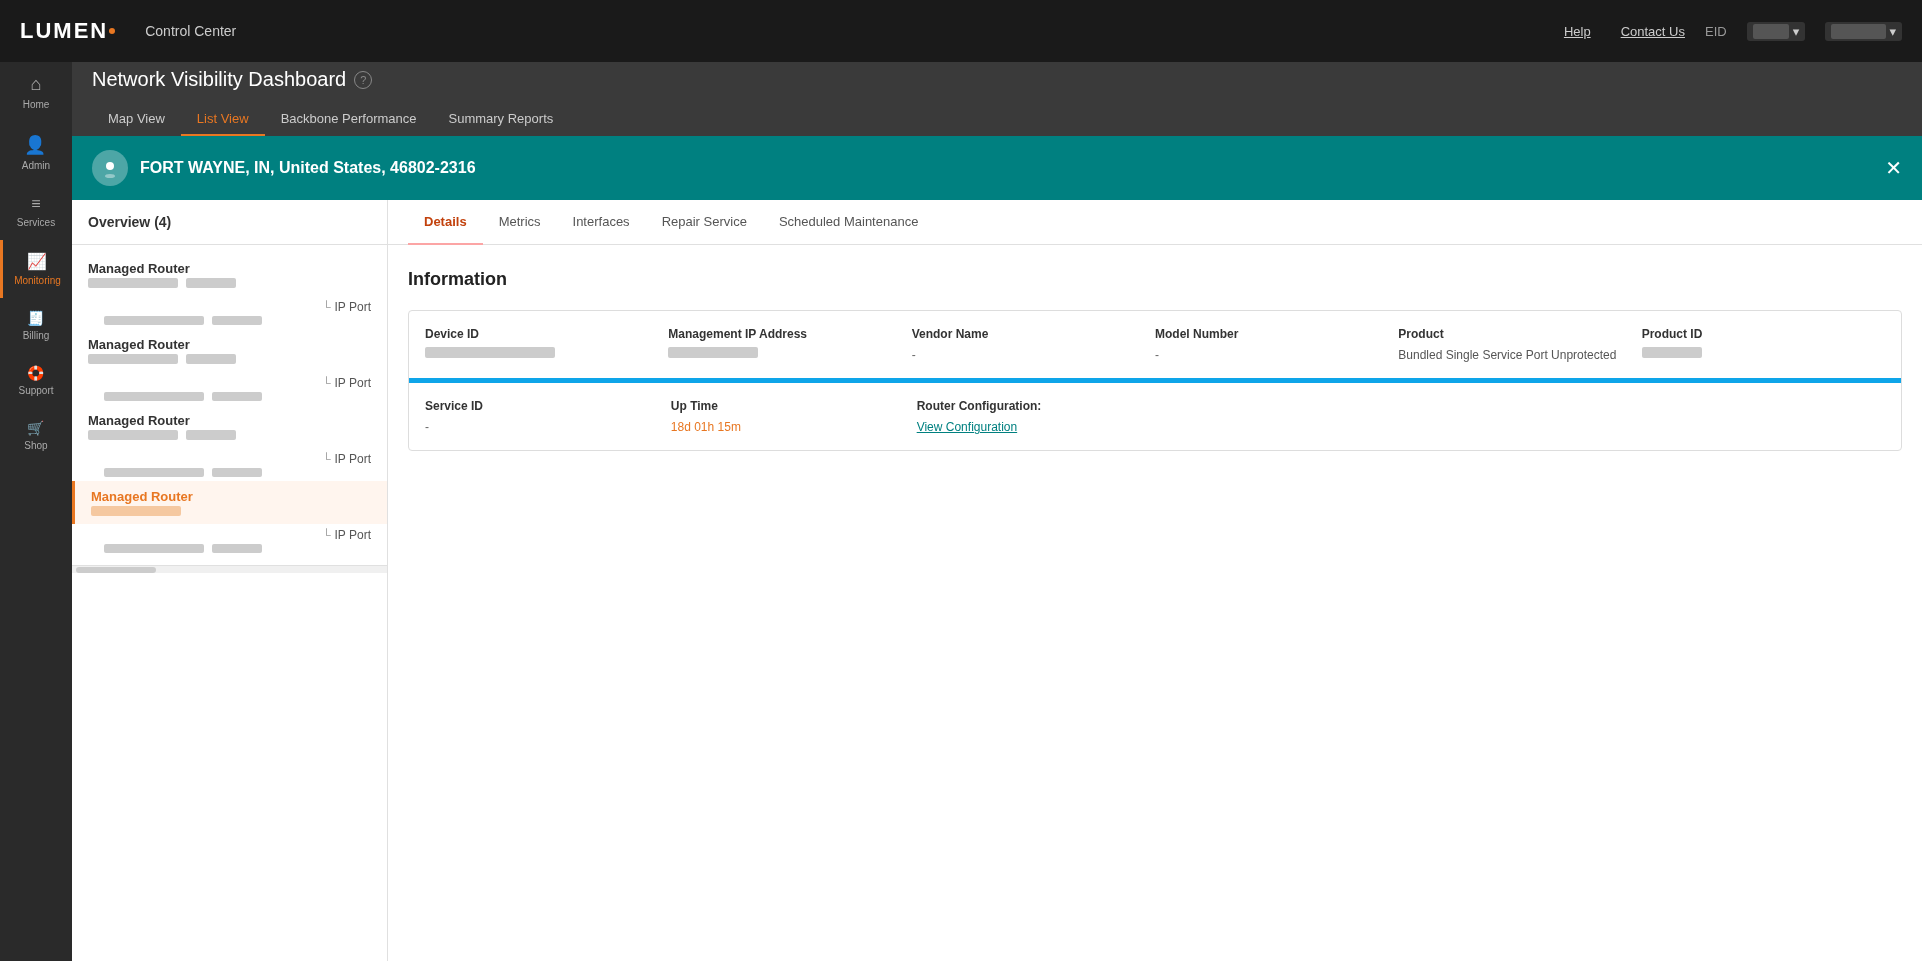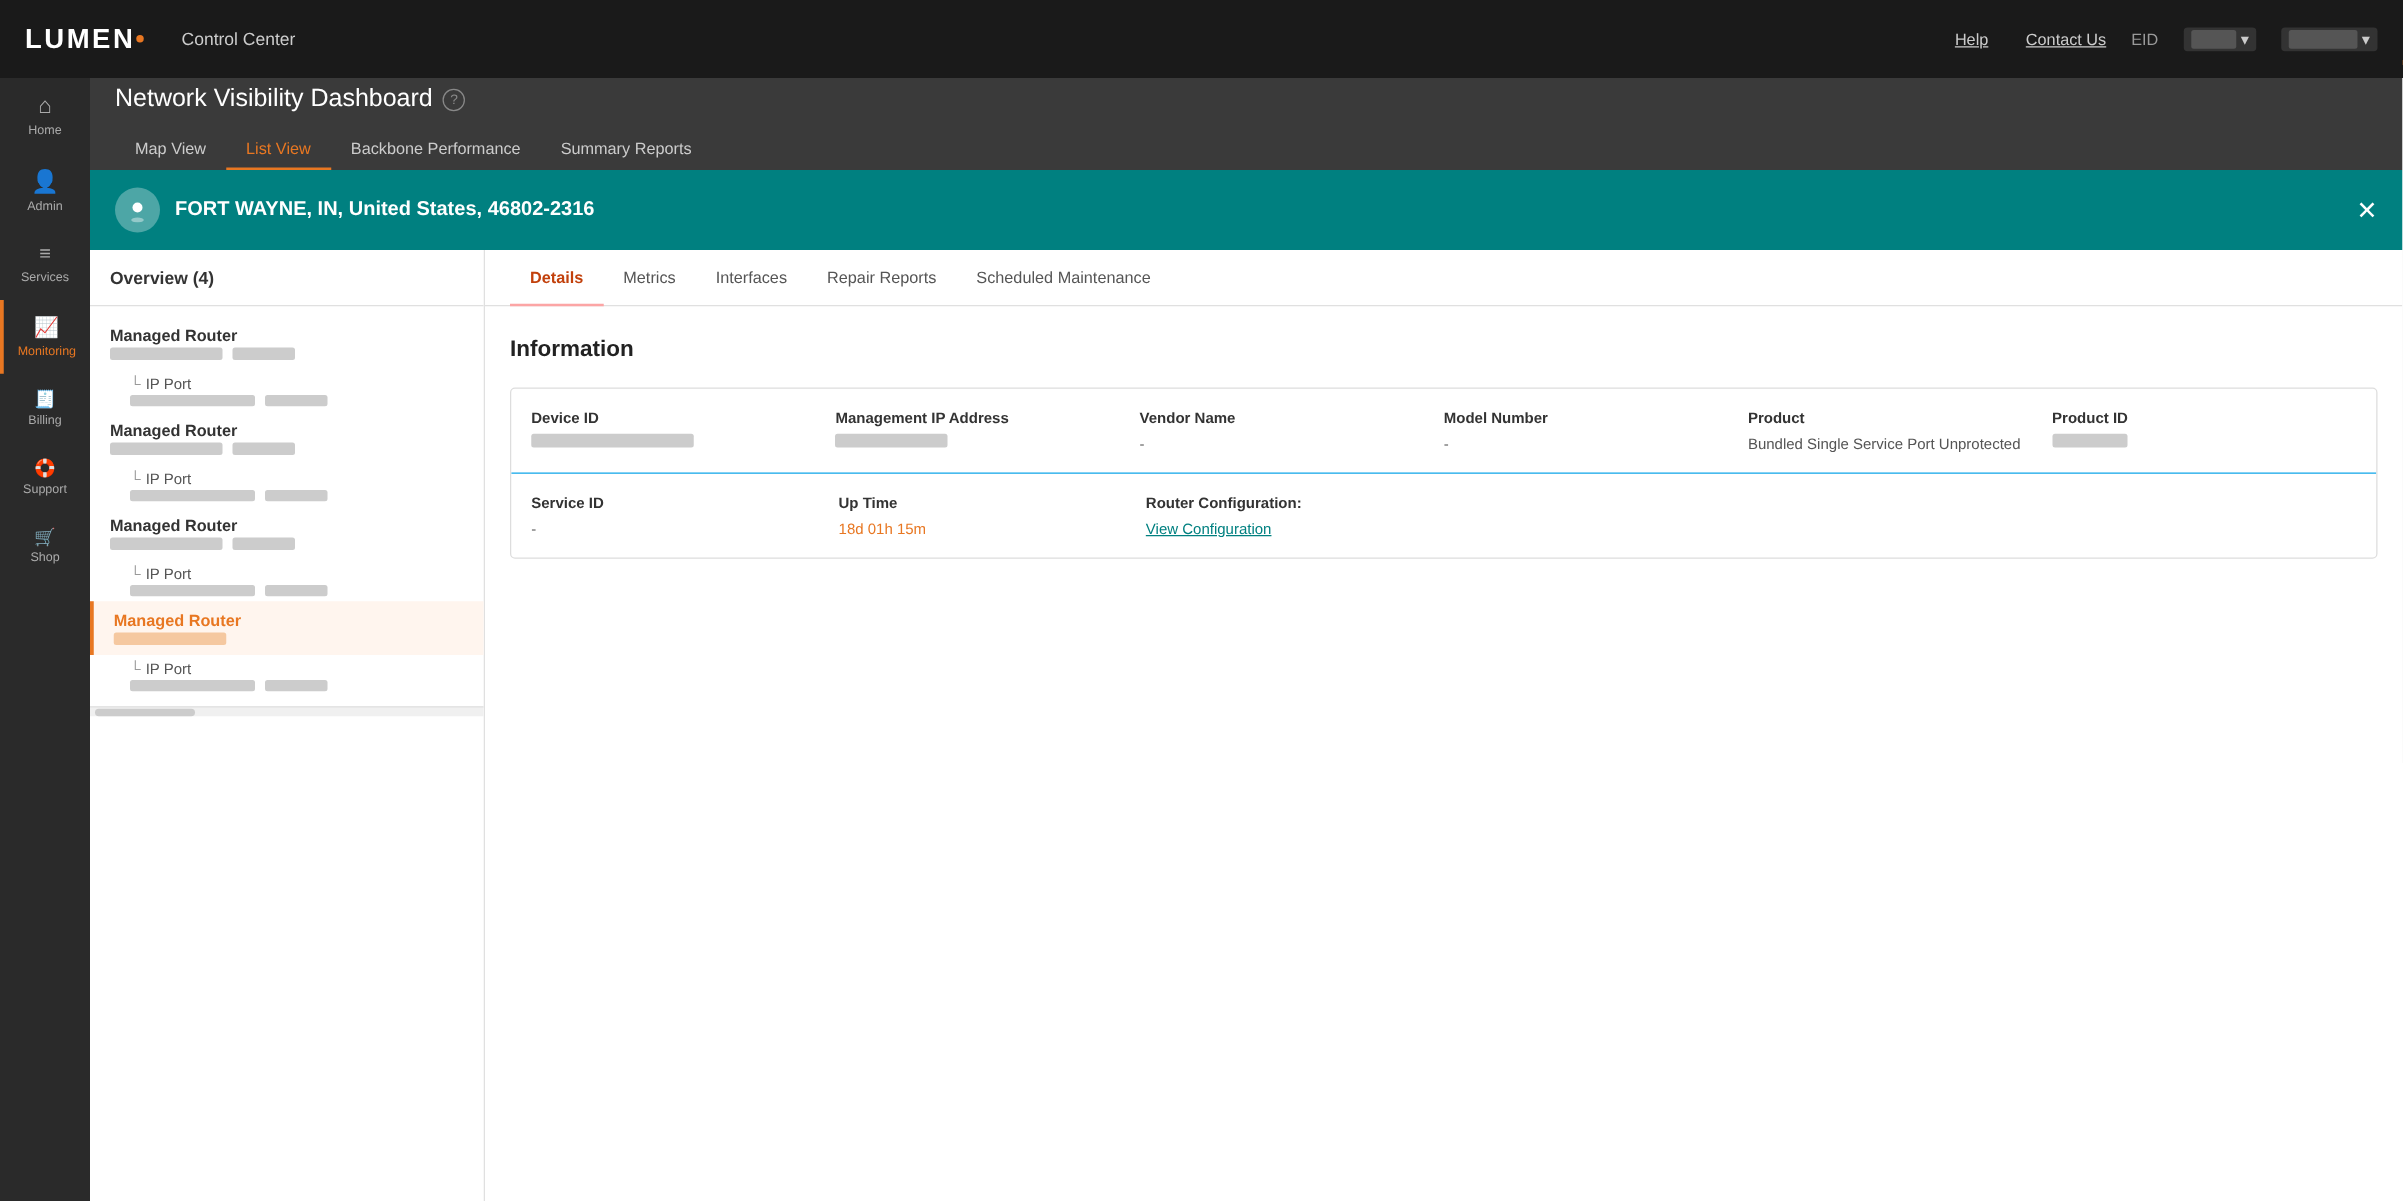--- a/index.html
+++ b/index.html
@@ -238,20 +238,21 @@
     .router-name.selected-text {
       color: #e87722;
     }
     .ip-port-item {
       padding: 4px 16px 4px 32px;
       cursor: pointer;
     }
     .ip-port-label {
       font-size: 12px;
       color: #555;
+      text-align: right;
     }
     .ip-port-prefix {
       color: #999;
       margin-right: 4px;
     }
 
     
     .detail-panel {
       flex: 1;
       background: white;
@@ -289,21 +290,21 @@
       color: #222;
       margin-bottom: 20px;
     }
     .info-table {
       border: 1px solid #ddd;
       border-radius: 4px;
       overflow: hidden;
     }
     .info-row {
       display: flex;
-      border-bottom: 1px solid #0ea5e9;
+      border-bottom: 5px solid #0ea5e9;
       padding: 16px;
       gap: 0;
     }
     .info-row:last-child { border-bottom: none; gap: 15px; }
     .info-cell {
       flex: 1;
       min-width: 0;
     }
     .info-label {
       font-size: 12px;
@@ -497,21 +498,21 @@
           <div class="h-scrollbar-thumb"></div>
         </div>
       </div>
 
       <div class="detail-panel">
 
         <div class="detail-tabs">
           <div class="detail-tab active">Details</div>
           <div class="detail-tab">Metrics</div>
           <div class="detail-tab">Interfaces</div>
-          <div class="detail-tab">Repair Reports</div>
+          <div class="detail-tab">Repair Service</div>
           <div class="detail-tab">Scheduled Maintenance</div>
         </div>
 
         <div class="info-section">
           <div class="info-title">Information</div>
 
           <div class="info-table">
 
             <div class="info-row">
               <div class="info-cell">

